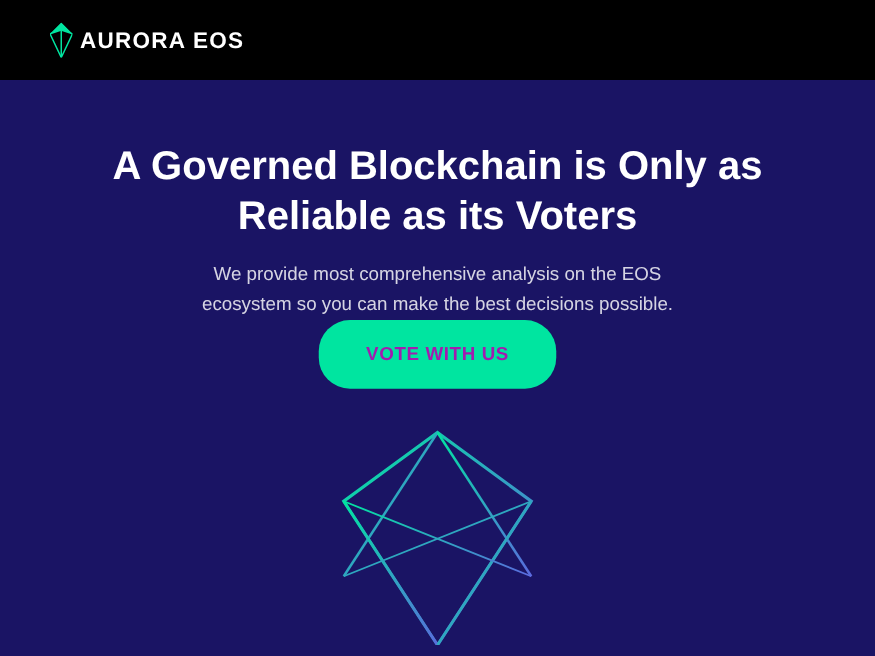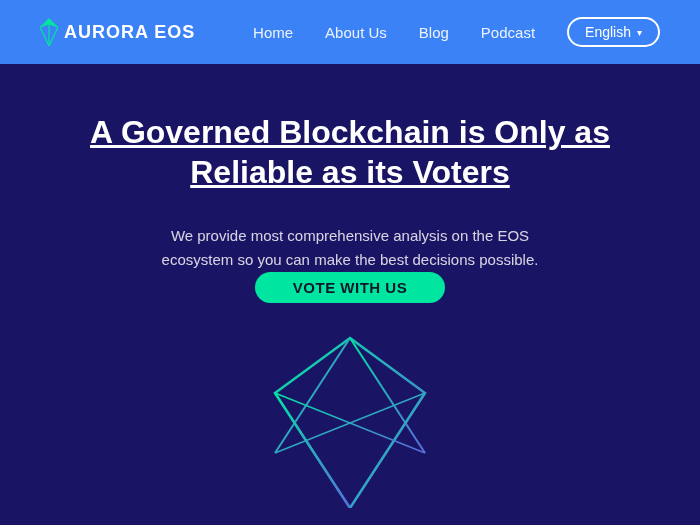--- a/index.html
+++ b/index.html
@@ -13,21 +13,21 @@
       color: white;
     }
 
     
     nav {
       display: flex;
       align-items: center;
       justify-content: space-between;
       padding: 0 40px;
       height: 64px;
-      background: #3b82f6;
+      background: #000000;
     }
 
     .logo {
       display: flex;
       align-items: center;
       gap: 6px;
       font-weight: 700;
       font-size: 18px;
       letter-spacing: 1px;
       color: white;
@@ -77,37 +77,36 @@
       padding-top: 48px;
       text-align: center;
       position: relative;
     }
 
     .hero h1 {
       font-size: 32px;
       font-weight: 700;
       line-height: 1.25;
       max-width: 520px;
-      margin-bottom: 32px;
-      text-decoration: underline;
+      margin-bottom: 16px;
     }
 
     .hero p {
       font-size: 15px;
       color: rgba(255,255,255,0.82);
       max-width: 420px;
       line-height: 1.6;
     }
 
     .vote-btn {
       background: #00e5a0;
-      color: #0f172a;
+      color: #a21caf;
       border: none;
       border-radius: 25px;
-      padding: 7px 38px;
+      padding: 19px 38px;
       font-size: 15px;
       font-weight: 700;
       letter-spacing: 0.5px;
       cursor: pointer;
       margin-bottom: 20px;
       text-transform: uppercase;
     }
 
     .newsletter-link {
       color: white;
@@ -130,30 +129,20 @@
 <nav>
   <div class="logo">
     <svg class="logo-icon" viewBox="0 0 18 28" fill="none" xmlns="http://www.w3.org/2000/svg">
       <polygon points="9,0 18,9 9,6 0,9" fill="#00e5a0"></polygon>
       <polygon points="9,6 18,9 9,28 0,9" fill="none" stroke="#00e5a0" stroke-width="1.2"></polygon>
       <line x1="9" y1="6" x2="9" y2="28" stroke="#00e5a0" stroke-width="1.2"></line>
     </svg>
     <span>AURORA   EOS</span>
   </div>
 
-  <div class="nav-links">
-    <a class="nav-link">Home</a>
-    <a class="nav-link">About Us</a>
-    <a class="nav-link">Blog</a>
-    <a class="nav-link">Podcast</a>
-    <button class="lang-btn">
-      <span>English</span>
-      <span class="chevron">▾</span>
-    </button>
-  </div>
 </nav>
 
 <section class="hero">
   <h1>A Governed Blockchain is Only as Reliable as its Voters</h1>
   <p>We provide most comprehensive analysis on the EOS ecosystem so you can make the best decisions possible.</p>
   <button class="vote-btn">VOTE WITH US</button>
 
   <svg class="eos-graphic" viewBox="0 0 160 175" fill="none" xmlns="http://www.w3.org/2000/svg">
     <defs>
       <linearGradient id="grad1" x1="0%" y1="0%" x2="100%" y2="100%">

